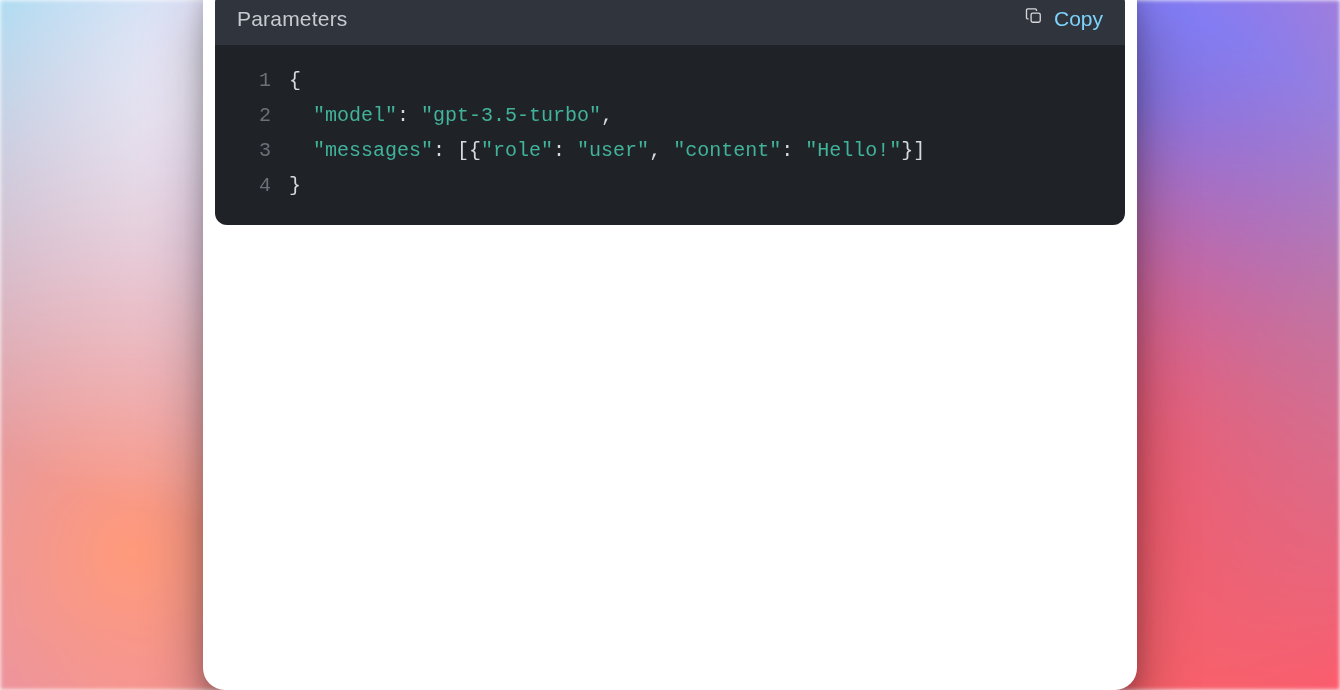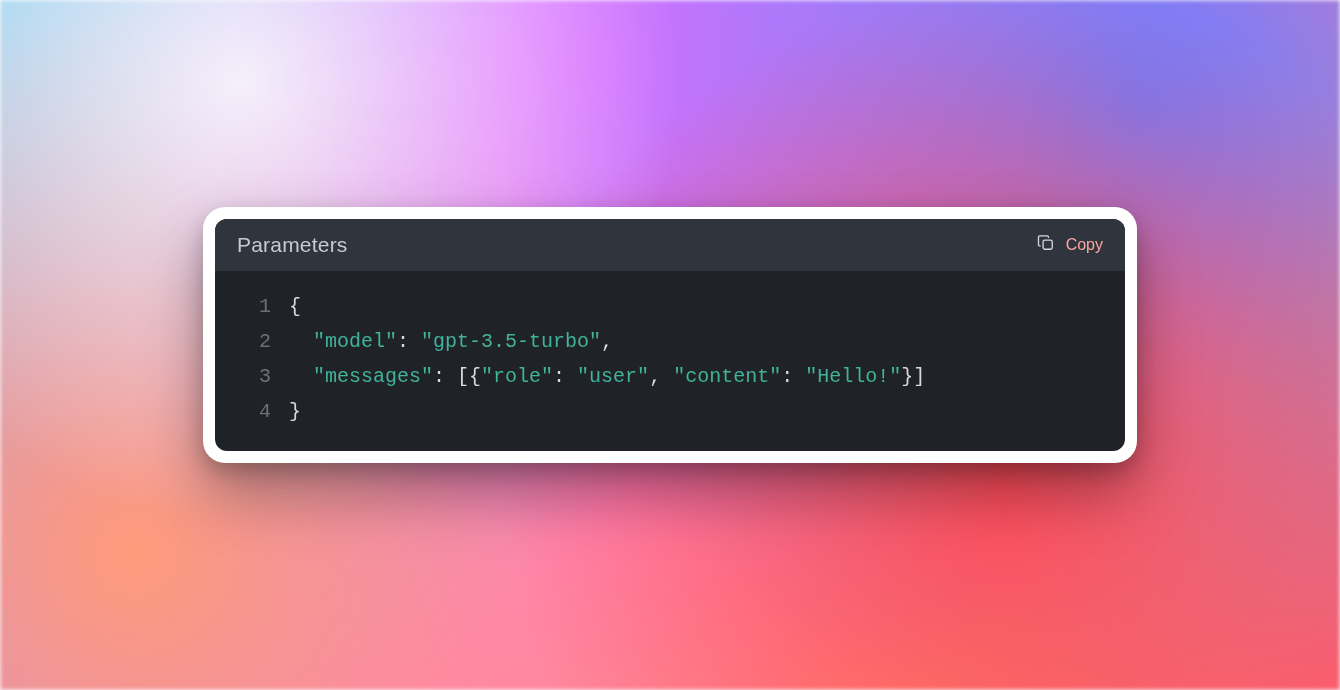--- a/index.html
+++ b/index.html
@@ -19,21 +19,20 @@
       radial-gradient(circle at 85% 15%, #6b7cff 0%, rgba(107,124,255,0) 50%),
       radial-gradient(circle at 45% 10%, #e86bff 0%, rgba(232,107,255,0) 50%),
       radial-gradient(circle at 10% 80%, #ff9a7a 0%, rgba(255,154,122,0) 50%),
       linear-gradient(135deg, #6fd1ff 0%, #b58bff 30%, #ff7ac6 55%, #ff8a6b 80%, #ff5f6d 100%);
     filter: blur(2px);
   }
   .stage {
     position: absolute;
     inset: 0;
     display: flex;
-    align-items: center;
     justify-content: center;
   }
   .card {
     width: 910px;
     background: #ffffff;
     border-radius: 22px;
     padding: 12px;
     box-shadow: 0 30px 60px rgba(0,0,0,0.35), 0 8px 20px rgba(0,0,0,0.20);
     margin-top: -20px;
   }
@@ -52,22 +51,22 @@
   .panel-title {
     color: #c7cbd1;
     font-size: 21px;
     font-weight: 400;
     letter-spacing: 0.2px;
   }
   .copy-btn {
     display: flex;
     align-items: center;
     gap: 10px;
-    color: #fca5a5;
-    font-size: 16px;
+    color: #7dd3fc;
+    font-size: 21px;
     cursor: pointer;
     background: none;
     border: none;
     padding: 0;
     font-family: inherit;
   }
   .copy-btn svg {
     width: 20px;
     height: 20px;
     stroke: #d5d8dd;

